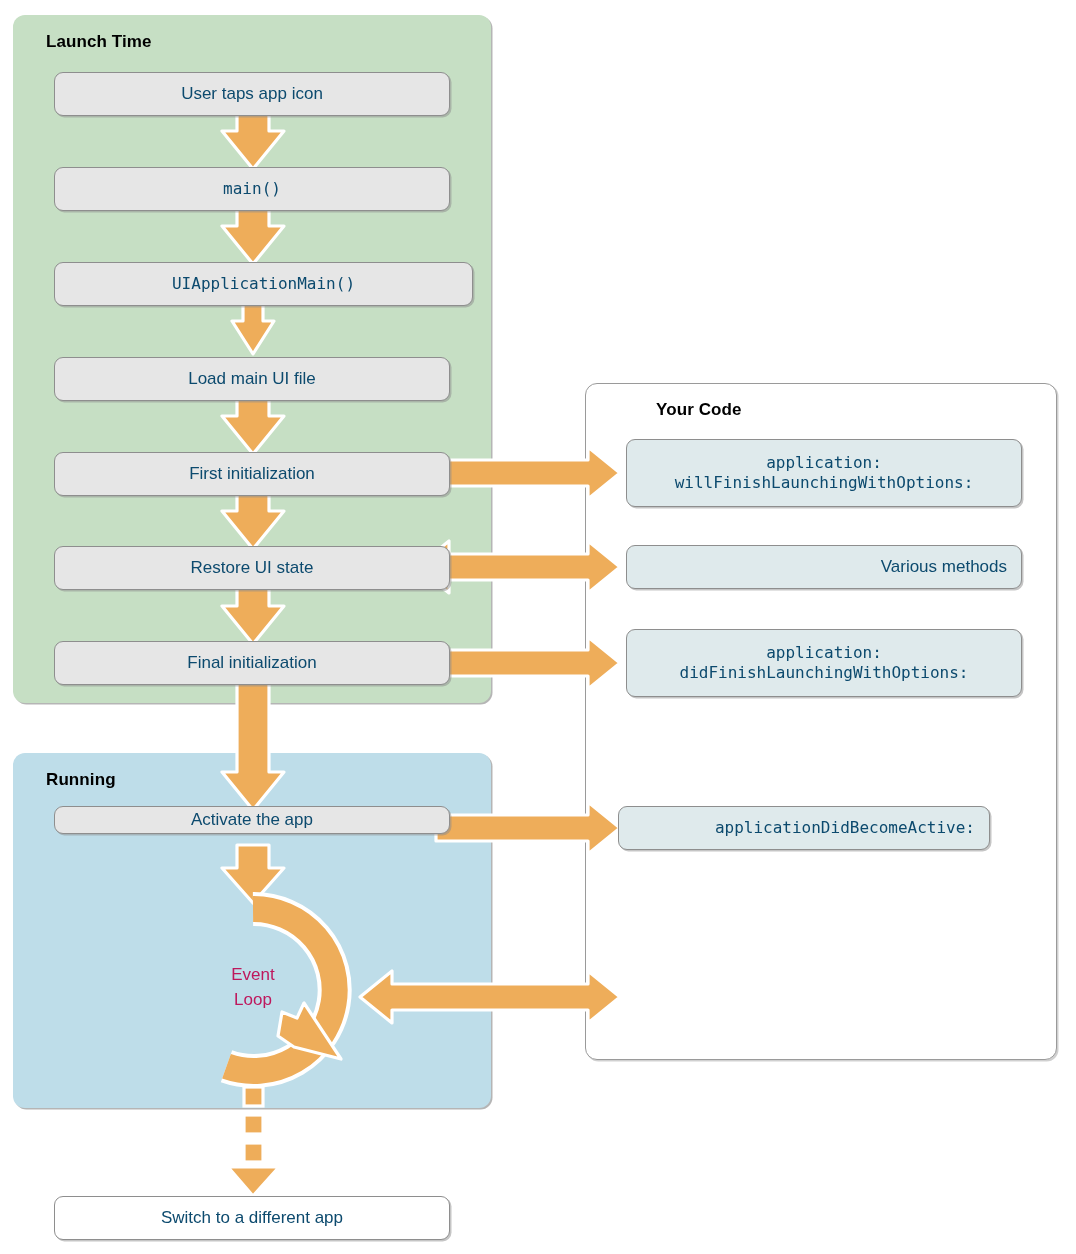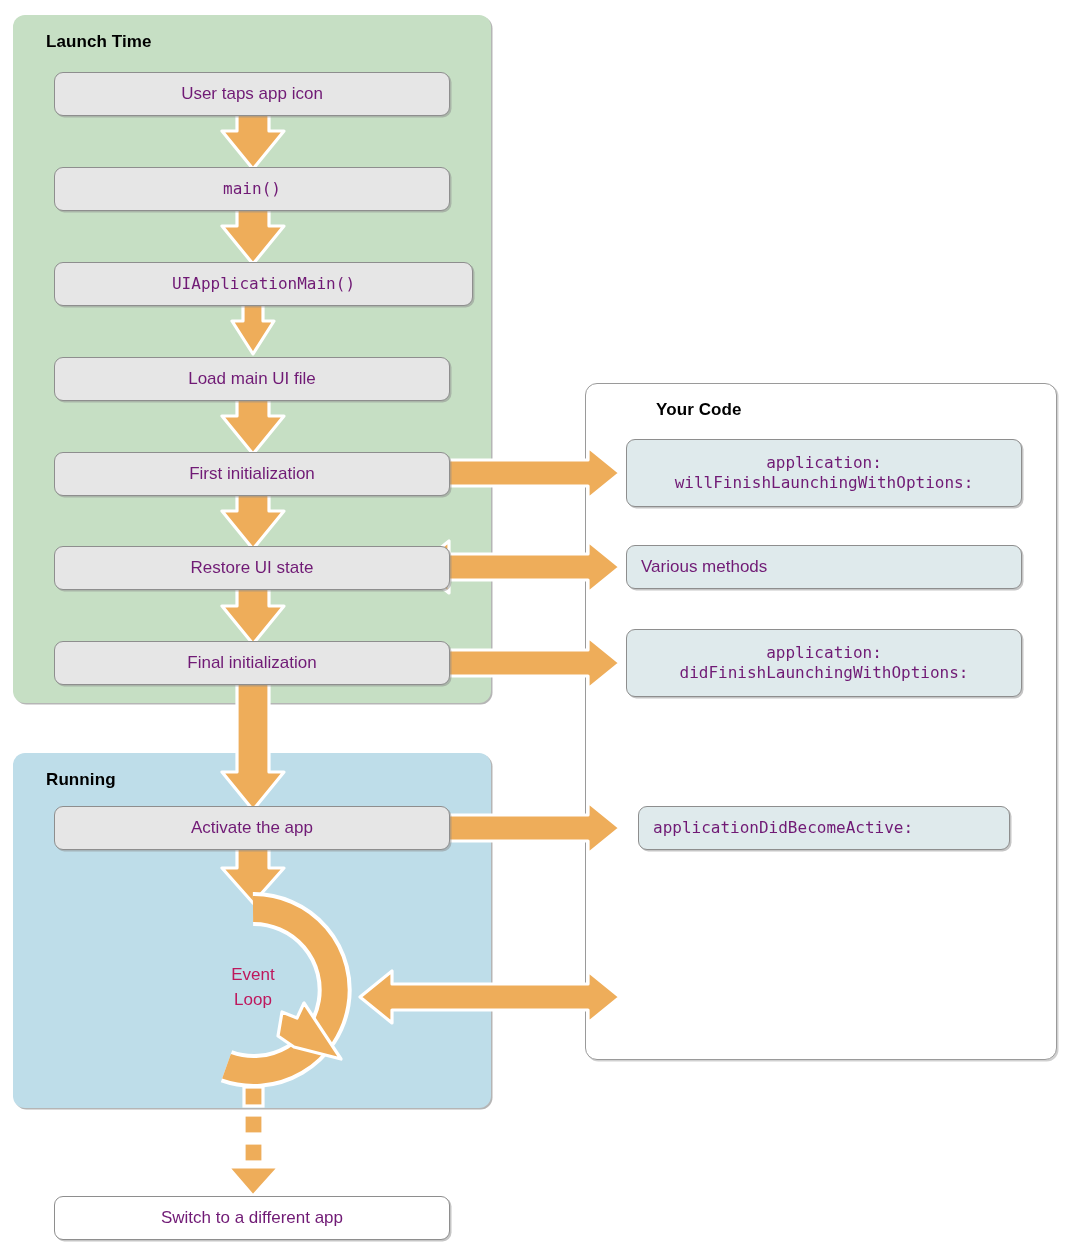--- a/index.html
+++ b/index.html
@@ -46,40 +46,40 @@
     position: absolute;
     box-sizing: border-box;
     border-radius: 9px;
     border: 1.3px solid #8e8e8e;
     background: #e6e6e6;
     display: flex;
     align-items: center;
     justify-content: center;
     text-align: center;
     font-size: 17px;
-    color: #701a75;
+    color: #0c4a6e;
     box-shadow: 1.5px 1.5px 0 rgba(140,140,140,0.5);
     z-index: 4;
   }
   .node.mono {
     font-family: "DejaVu Sans Mono", "Liberation Mono", monospace;
     font-size: 16px;
   }
   .node.white { background: #ffffff; }
   .node.code  { background: #dfeaec; }
   .node.event { background: #e5b0a1; }
   .node.code .lines,
   .node.event .lines { width: 100%; }
   .node .lines {
     line-height: 1.28;
     padding: 0 14px;
     box-sizing: border-box;
   }
   .node.code .lines { }
-  .node.code.single .lines { text-align: left; }
+  .node.code.single .lines { text-align: right; }
 
   
   #arrows {
     position: absolute;
     left: 0; top: 0;
     width: 1076px;
     height: 1254px;
     z-index: 3;
     pointer-events: none;
   }
@@ -190,21 +190,21 @@
   </div>
 
   <div class="node" style="left:54px; top:546px; width:396px; height:44px;">
     <span class="lines">Restore UI state</span>
   </div>
 
   <div class="node" style="left:54px; top:641px; width:396px; height:44px;">
     <span class="lines">Final initialization</span>
   </div>
 
-  <div class="node" style="left:54px; top:806px; width:396px; height:44px;">
+  <div class="node" style="left:54px; top:806px; width:396px; height:28px;">
     <span class="lines">Activate the app</span>
   </div>
 
   <div style="position:absolute; left:183px; top:963px; width:140px; text-align:center;
               font-size:17px; line-height:1.45; color:#be185d; z-index:7;">
     <div>Event</div>
     <div>Loop</div>
   </div>
 
   <div class="node white" style="left:54px; top:1196px; width:396px; height:44px;">
@@ -222,18 +222,18 @@
     <span class="lines">Various methods</span>
   </div>
 
   <div class="node code mono" style="left:626px; top:629px; width:396px; height:68px;">
     <span class="lines">
       <span>application:</span><br>
       <span>didFinishLaunchingWithOptions:</span>
     </span>
   </div>
 
-  <div class="node code mono single" style="left:638px; top:806px; width:372px; height:44px;">
+  <div class="node code mono single" style="left:618px; top:806px; width:372px; height:44px;">
     <span class="lines">applicationDidBecomeActive:</span>
   </div>
 
 
 </div>
 
 </body></html>

